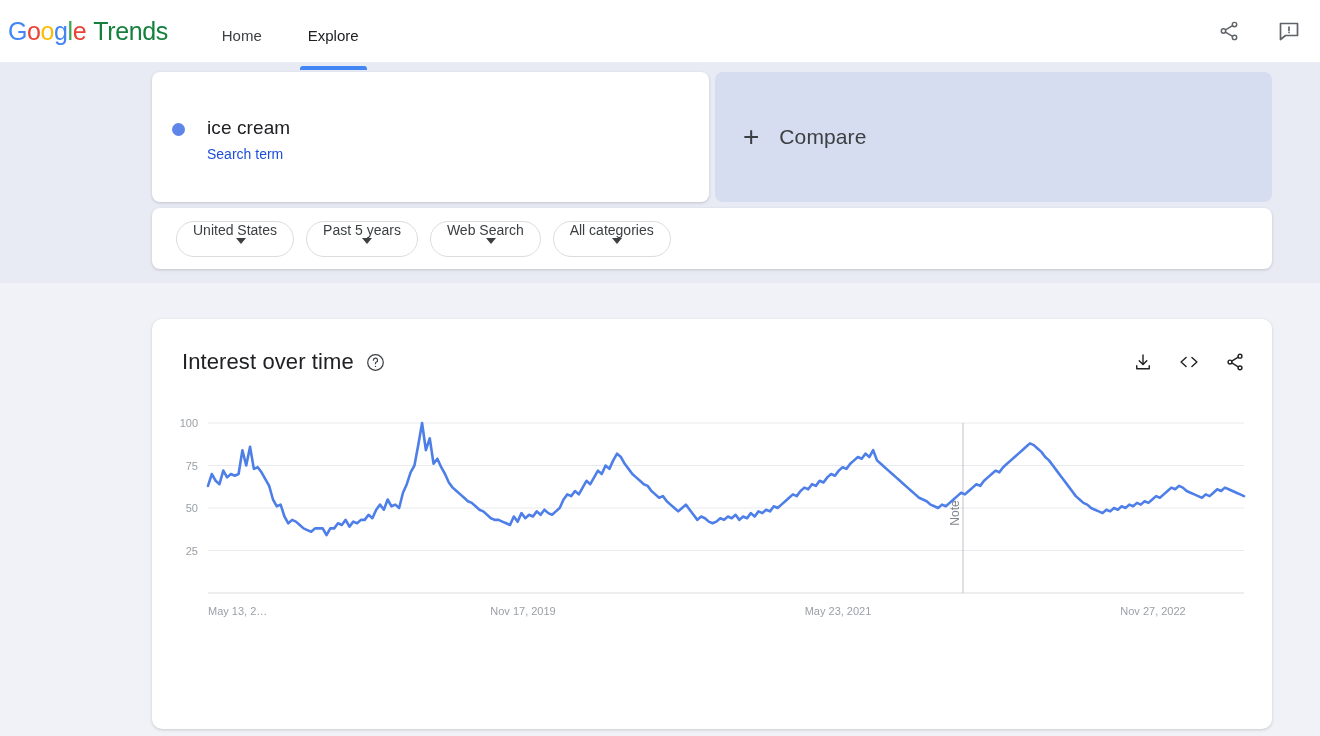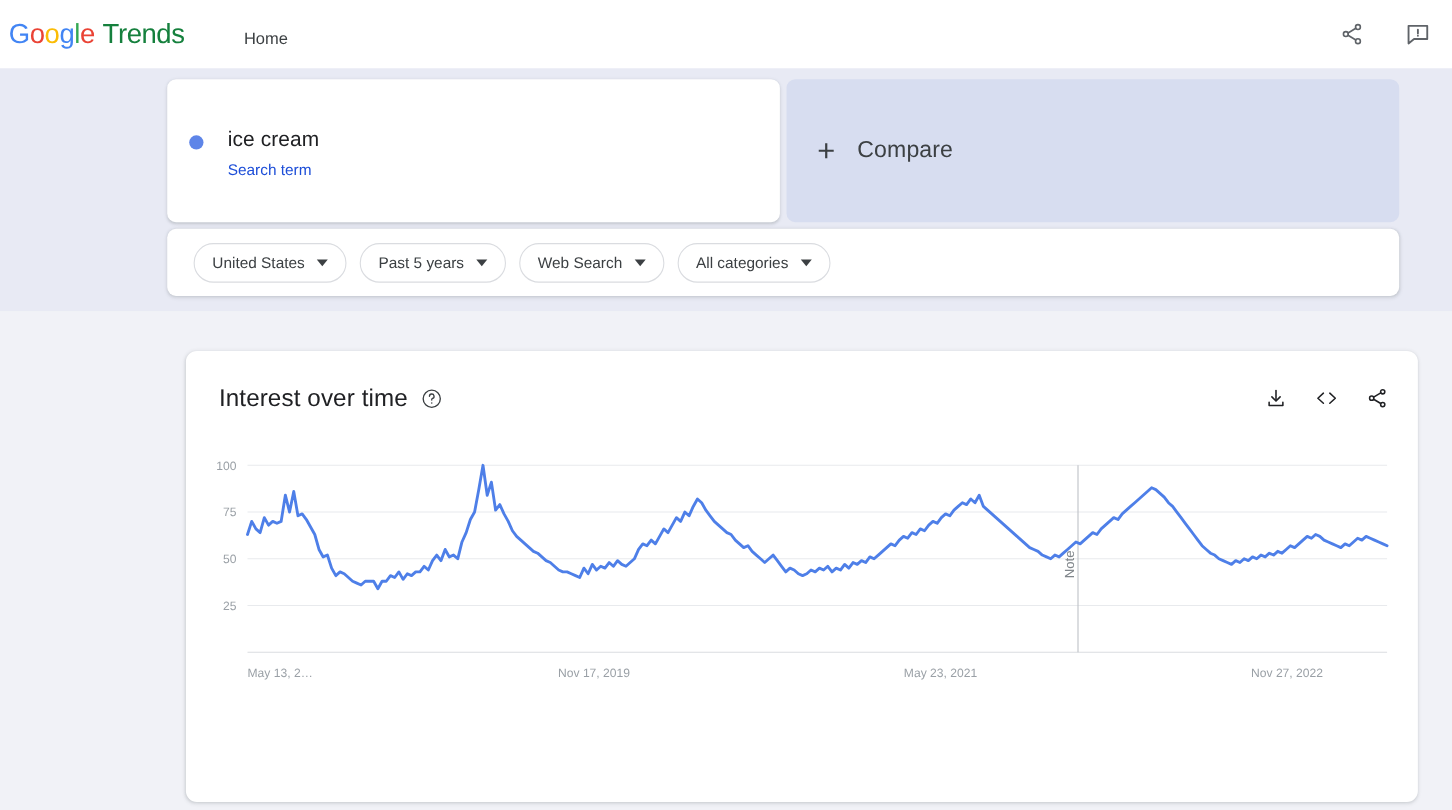--- a/index.html
+++ b/index.html
@@ -207,35 +207,36 @@
     border: 1px solid #dadce0;
     border-radius: 18px;
     display: flex;
     align-items: center;
     padding: 0 16px;
     font-size: 14px;
     color: #3c4043;
     cursor: pointer;
     background: #fff;
     white-space: nowrap;
+    flex-direction: column;
   }
   .pill .caret {
     margin-left: 11px;
     width: 0;
     height: 0;
     border-left: 5px solid transparent;
     border-right: 5px solid transparent;
     border-top: 6px solid #3c4043;
   }
 
   
   .chart-card {
     position: absolute;
     top: 257px;
-    left: 169px;
+    left: 152px;
     width: 1120px;
     height: 410px;
     background: #ffffff;
     border-radius: 10px;
     box-shadow: 0 1px 2px rgba(60,64,67,0.12), 0 1px 3px 1px rgba(60,64,67,0.07);
     box-sizing: border-box;
   }
   .chart-head {
     position: absolute;
     top: 30px;
@@ -305,20 +306,23 @@
       <span class="o2">o</span>
       <span class="g2">g</span>
       <span class="l1">l</span>
       <span class="e1">e</span>
     <span class="trends">Trends</span>
   </div>
 
   <div class="nav">
     <div class="nav-item">
         <span>Home</span>
+      </div>
+    <div class="nav-item active">
+        <span>Explore</span>
       </div>
   </div>
 
   <div class="header-actions">
     <div class="hicon">
       <svg width="22" height="22" viewBox="0 0 24 24" fill="none" stroke="#5f6368" stroke-width="1.6" stroke-linecap="round" stroke-linejoin="round">
         <circle cx="18" cy="5" r="2.4"></circle>
         <circle cx="6" cy="12" r="2.4"></circle>
         <circle cx="18" cy="19" r="2.4"></circle>
         <line x1="8.2" y1="10.9" x2="15.9" y2="6.2"></line>

